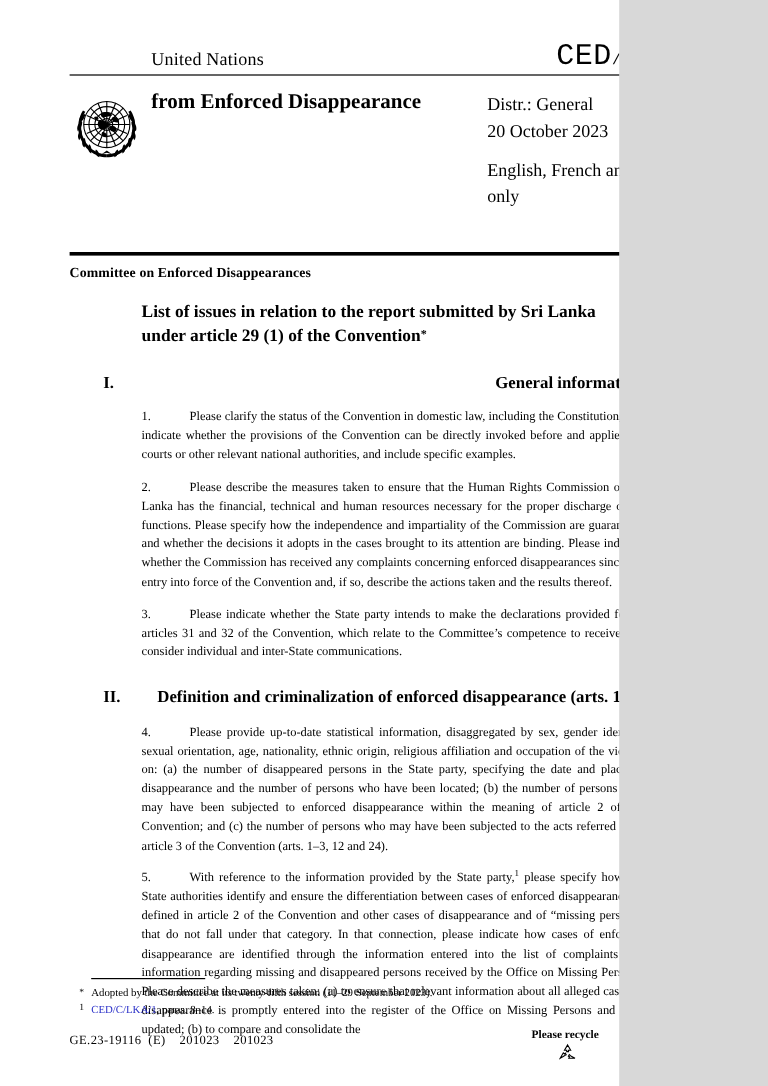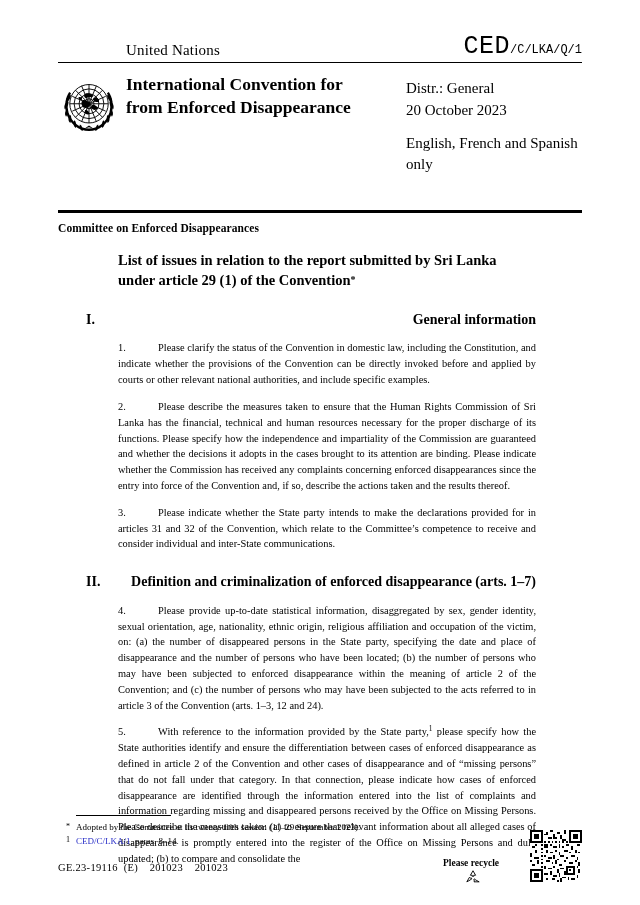--- a/index.html
+++ b/index.html
@@ -5,21 +5,21 @@
   html, body {
     margin: 0;
     padding: 0;
     background: #d8d8d8;
   }
   body {
     font-family: "Liberation Serif", "DejaVu Serif", serif;
   }
   .page {
     position: relative;
-    width: 640px;
+    width: 516px;
     height: 905px;
     background: #ffffff;
     overflow: hidden;
     box-sizing: border-box;
   }
 
   
   .masthead {
     position: absolute;
     left: 58px;
@@ -300,21 +300,20 @@
             <path d="M58 38 C63 37 67 40 66 45 C62 46 58 44 56 41 Z"></path>
             <path d="M40 42 C45 41 50 44 52 49 C50 54 45 56 41 54 C37 50 37 45 40 42 Z"></path>
             <path d="M55 50 C60 49 64 52 63 57 C59 59 55 57 53 54 Z"></path>
             <path d="M44 58 C48 58 51 61 50 65 C46 66 43 63 43 60 Z"></path>
             <path d="M33 38 C36 36 39 38 39 41 C36 43 33 41 33 38 Z"></path>
           </g>
         </svg>
       </div>
 
       <div class="conv-title">
-        <div>International Convention for</div>
         <div>from Enforced Disappearance</div>
       </div>
 
       <div class="distr-block">
         <div>Distr.: General</div>
         <div>20 October 2023</div>
         <div class="distr-gap"></div>
         <div>English, French and Spanish only</div>
       </div>
 

